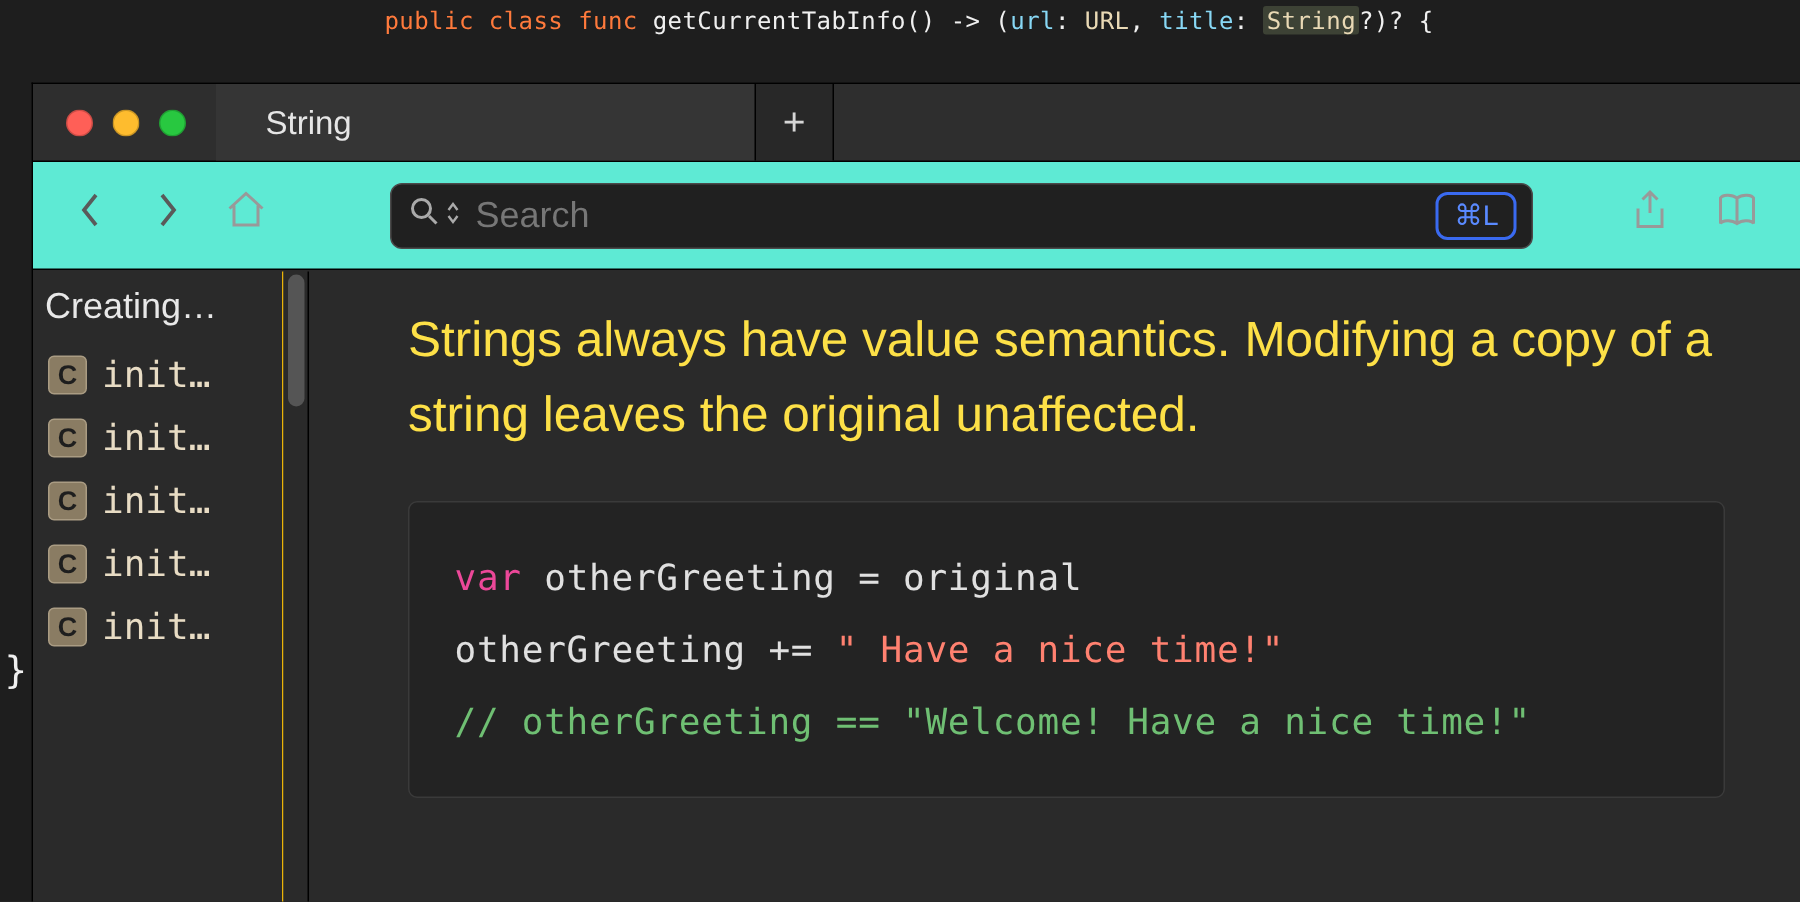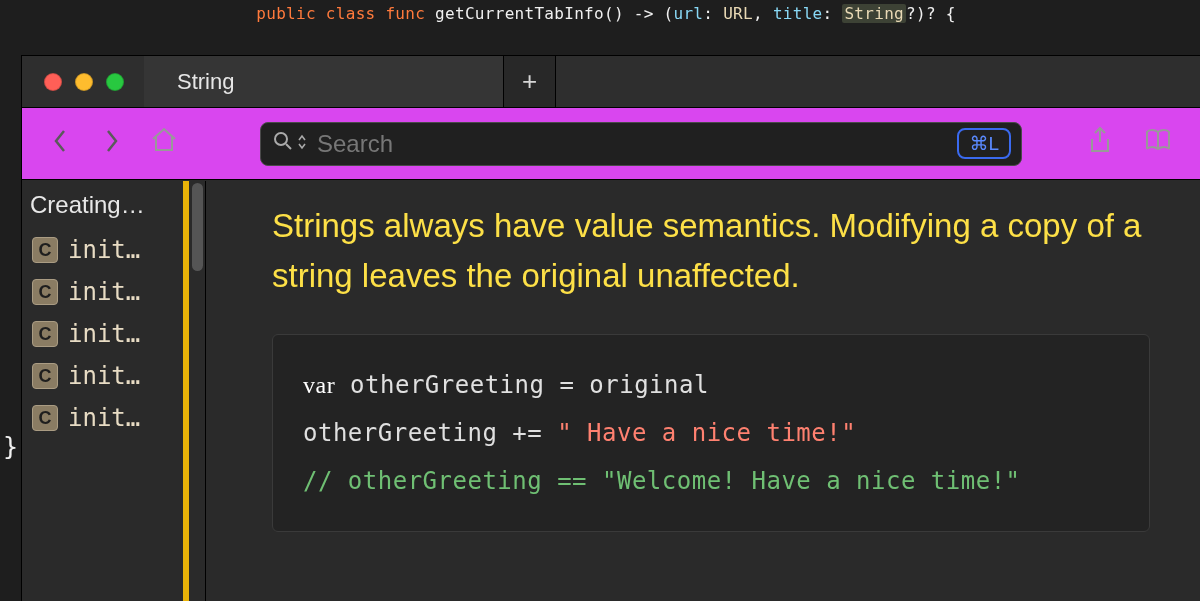--- a/index.html
+++ b/index.html
@@ -77,21 +77,21 @@
   border-right: 1px solid #000;
   background: #282828;
 }
 
 .toolbar {
   height: 72px;
   display: flex;
   align-items: center;
   padding: 0 24px;
   gap: 24px;
-  background: #d946ef;
+  background: #5eead4;
   border-bottom: 1px solid #000;
 }
 .nav-btn {
   color: #999;
   font-size: 24px;
   padding: 4px 6px;
 }
 .nav-btn.disabled { color: #5a5a5a; }
 .home-btn { color: #999; font-size: 26px; }
 .search-wrap {
@@ -130,21 +130,21 @@
 .content-area {
   display: flex;
   position: absolute;
   top: 125px;
   bottom: 0;
   left: 0;
   right: 0;
 }
 .sidebar {
   width: 167px;
-  border-right: 6px solid #eab308;
+  border-right: 1px solid #eab308;
   padding: 6px 0;
   background: #2a2a2a;
   overflow: hidden;
 }
 .sidebar-heading {
   font-size: 24px;
   color: #e8e8e8;
   padding: 4px 10px 10px 8px;
   font-weight: 400;
 }
@@ -211,21 +211,21 @@
   background: #232323;
   border: 1px solid #3a3a3a;
   border-radius: 6px;
   padding: 26px 30px;
   font-family: "SF Mono", Menlo, Monaco, Consolas, monospace;
   font-size: 24px;
   line-height: 2.0;
   color: #e0e0e0;
   letter-spacing: 0.5px;
 }
-.tok-var { color: #ffffff; font-family: Liberation Serif, serif; }
+.tok-var { color: #ec4899; }
 .tok-ident { color: #e0e0e0; }
 .tok-str { color: #ff8170; }
 .tok-comment { color: #6fbf73; }
 .brace-line {
   position: absolute;
   left: -21px;
   top: 440px;
   font-family: "SF Mono", Menlo, Monaco, monospace;
   font-size: 25px;
   color: #f0f0f0;

